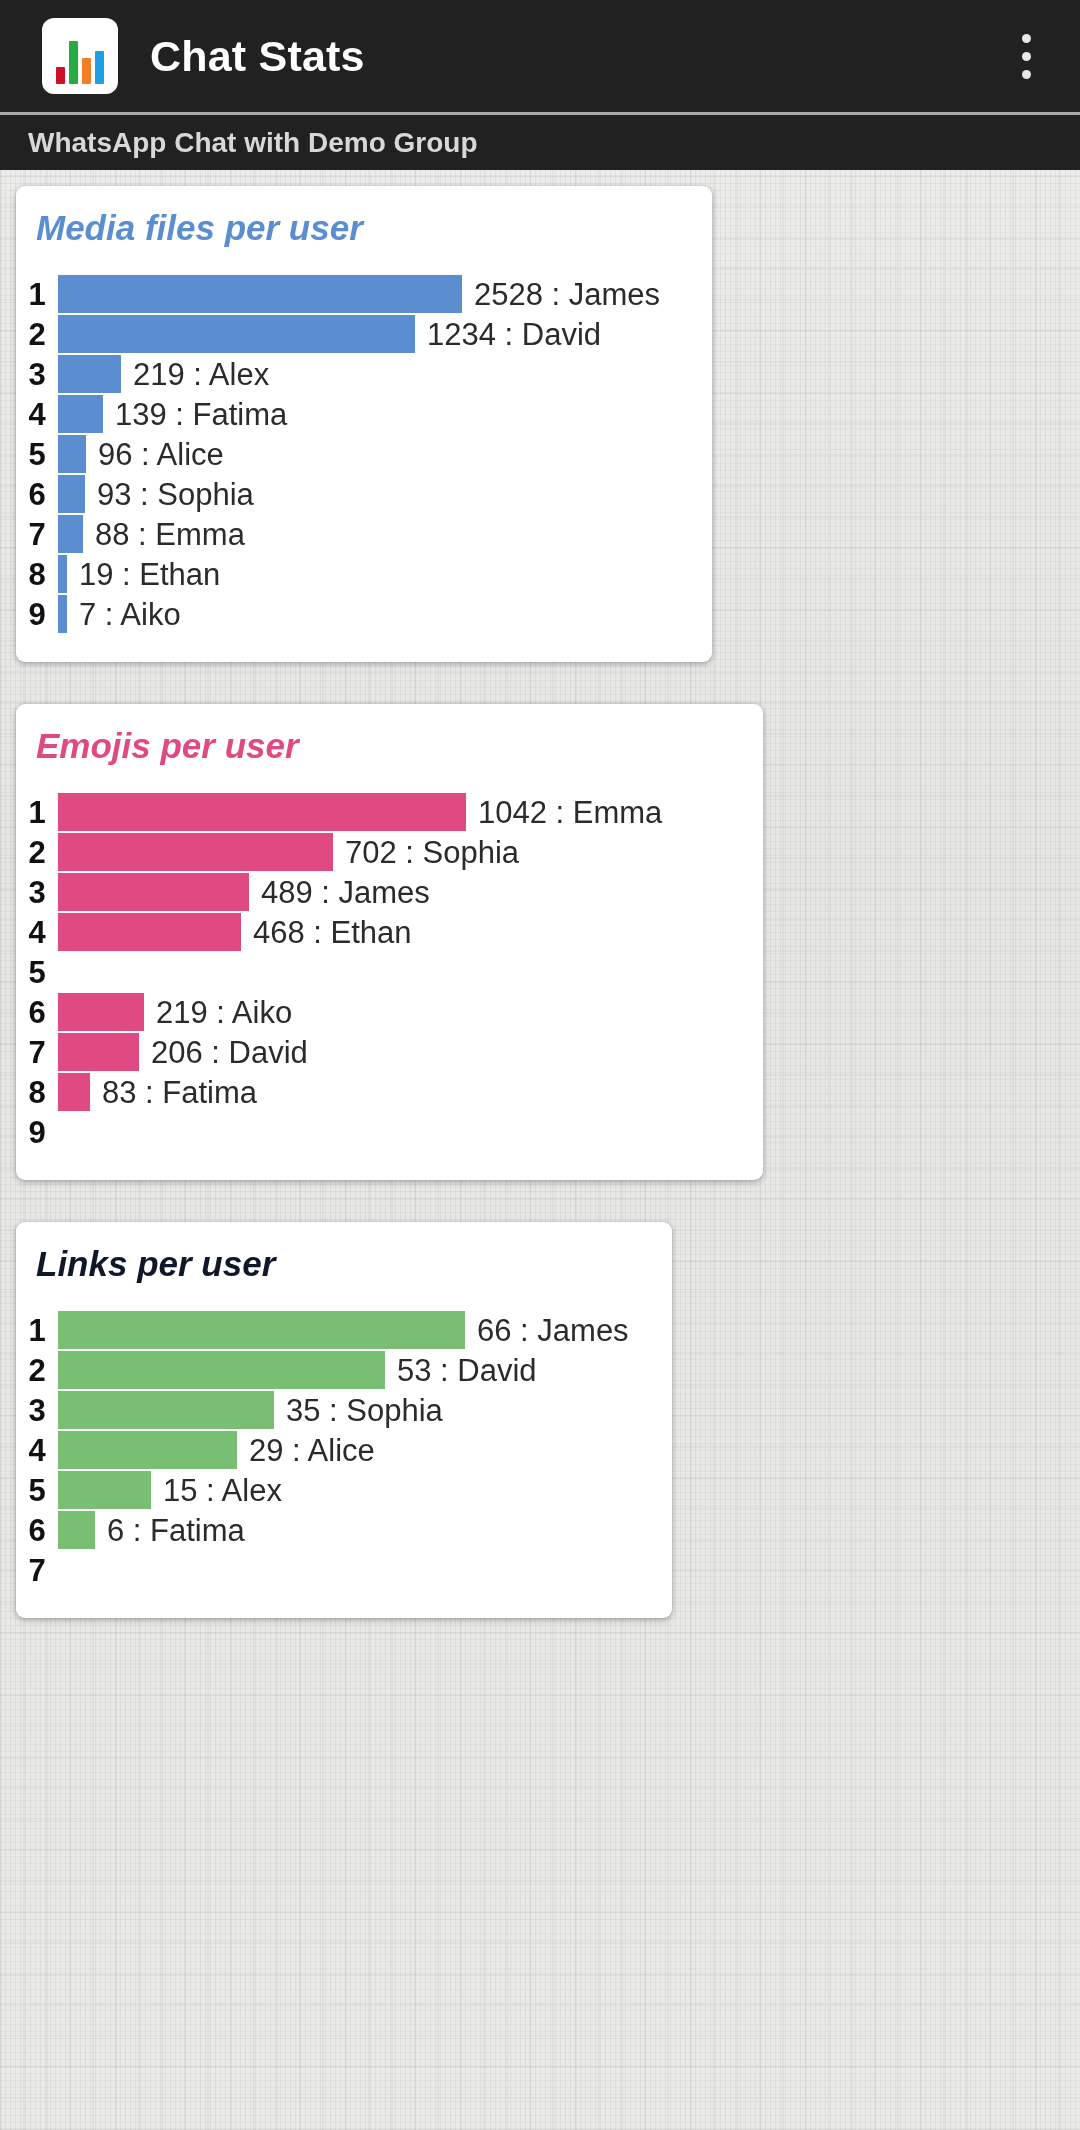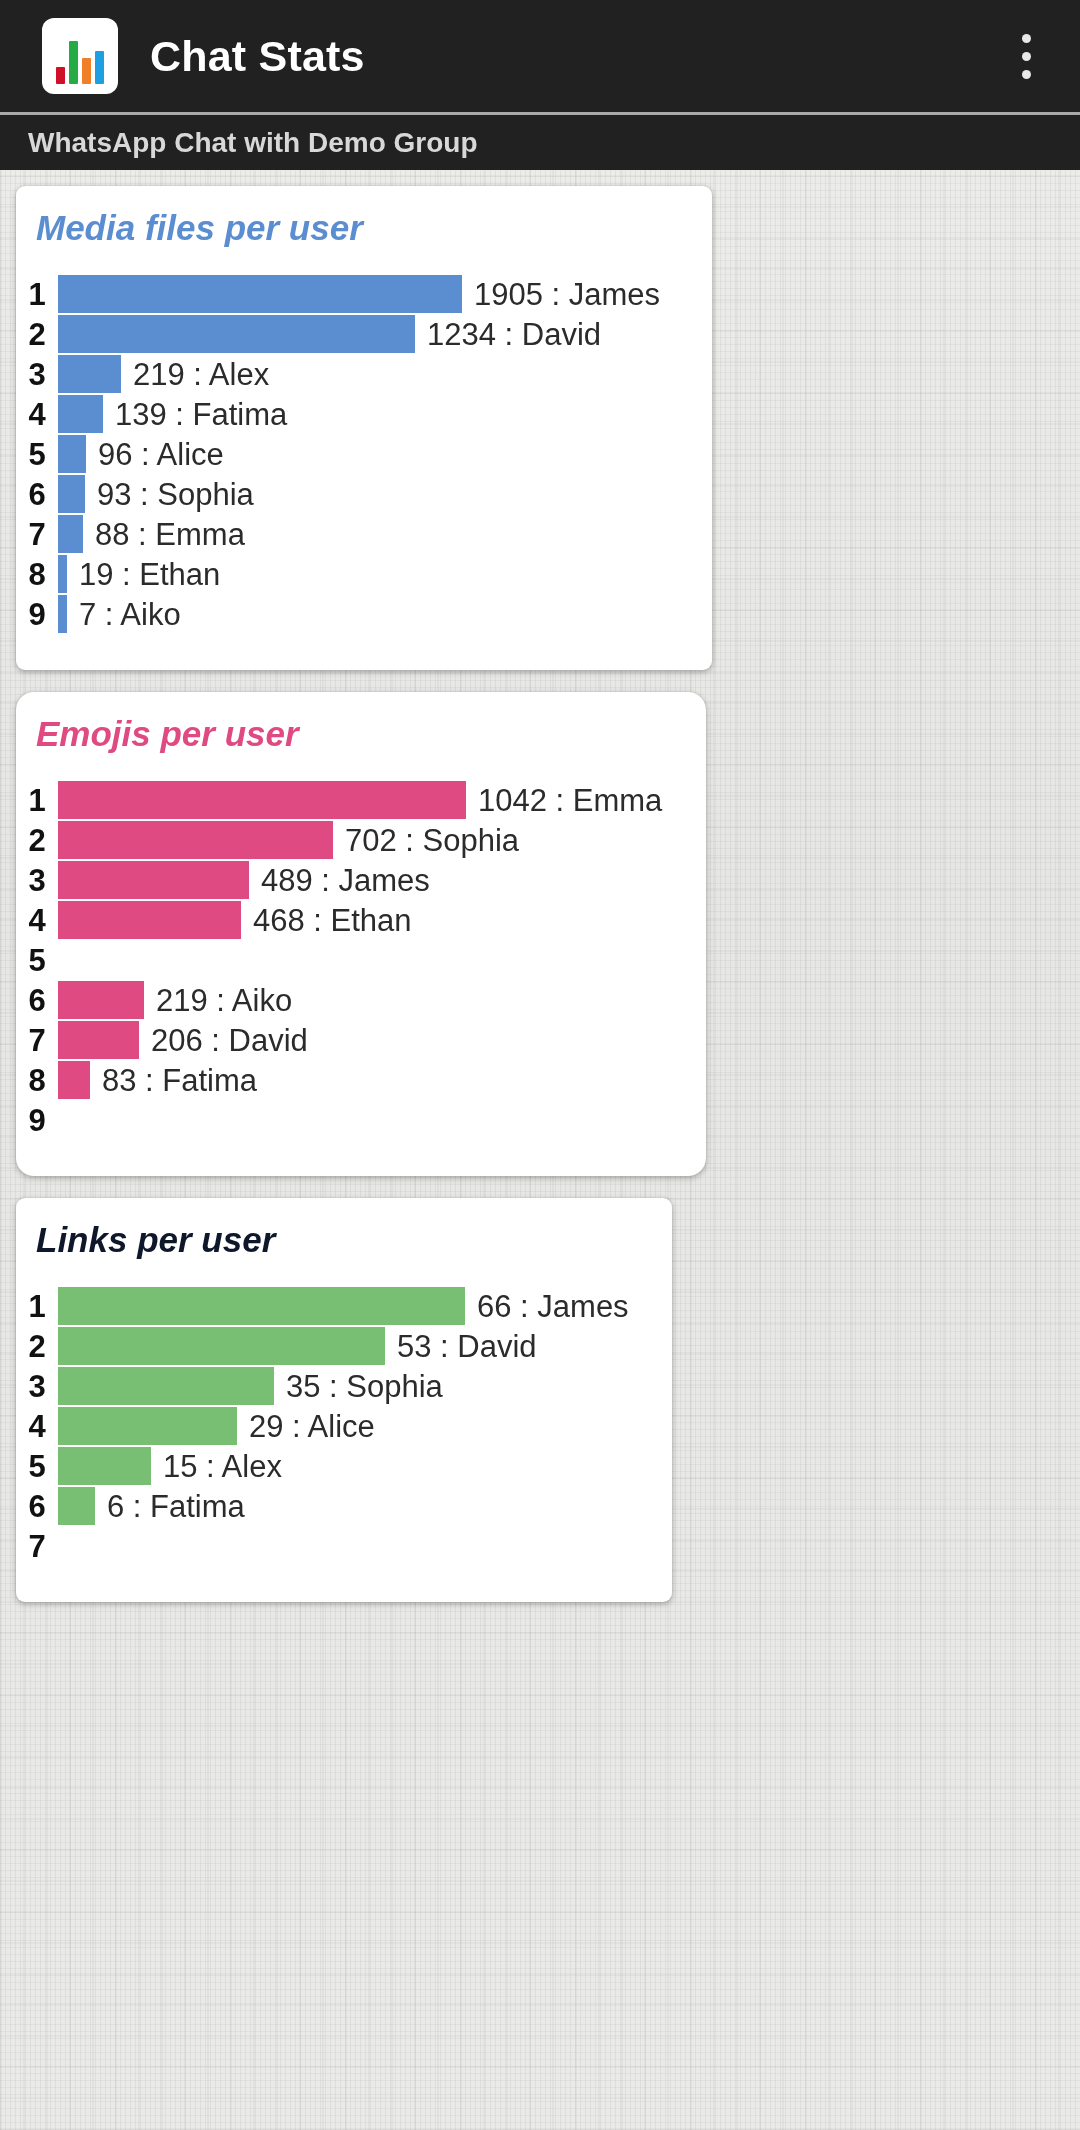--- a/index.html
+++ b/index.html
@@ -100,26 +100,26 @@
     position: relative;
     z-index: 1;
     padding: 16px 0 0 0;
   }
 
   .card {
     position: relative;
     background: #ffffff;
     border-radius: 9px;
     box-shadow: 0 2px 6px rgba(0,0,0,0.28), 0 0 2px rgba(0,0,0,0.12);
-    margin: 0 0 22px 16px;
-    padding: 22px 0 36px 0;
+    margin: 0 0 42px 16px;
+    padding: 22px 0 28px 0;
     overflow: hidden;
   }
   .card.w1 { width: 696px; }
-  .card.w2 { width: 690px; border-radius: 18px; }
+  .card.w2 { width: 747px; }
   .card.w3 { width: 656px; }
 
   .card-title {
     font-size: 35px;
     font-style: italic;
     font-weight: bold;
     padding: 0 0 0 20px;
     white-space: nowrap;
   }
   .bars { margin-top: 26px; }
@@ -175,21 +175,21 @@
 </div>
 
 <div id="content">
     <div class="card w1">
       <div class="card-title" style="color: rgb(91, 141, 209);">Media files per user</div>
       <div class="bars">
         <div class="bar-row">
           <div class="rank">1</div>
           <div class="bar-track">
             <div class="bar" style="background: rgb(91, 141, 209); width: 404px;"></div>
-            <div class="bar-label">1905 : James</div>
+            <div class="bar-label">2528 : James</div>
           </div>
         </div>
         <div class="bar-row">
           <div class="rank">2</div>
           <div class="bar-track">
             <div class="bar" style="background: rgb(91, 141, 209); width: 357px;"></div>
             <div class="bar-label">1234 : David</div>
           </div>
         </div>
         <div class="bar-row">

